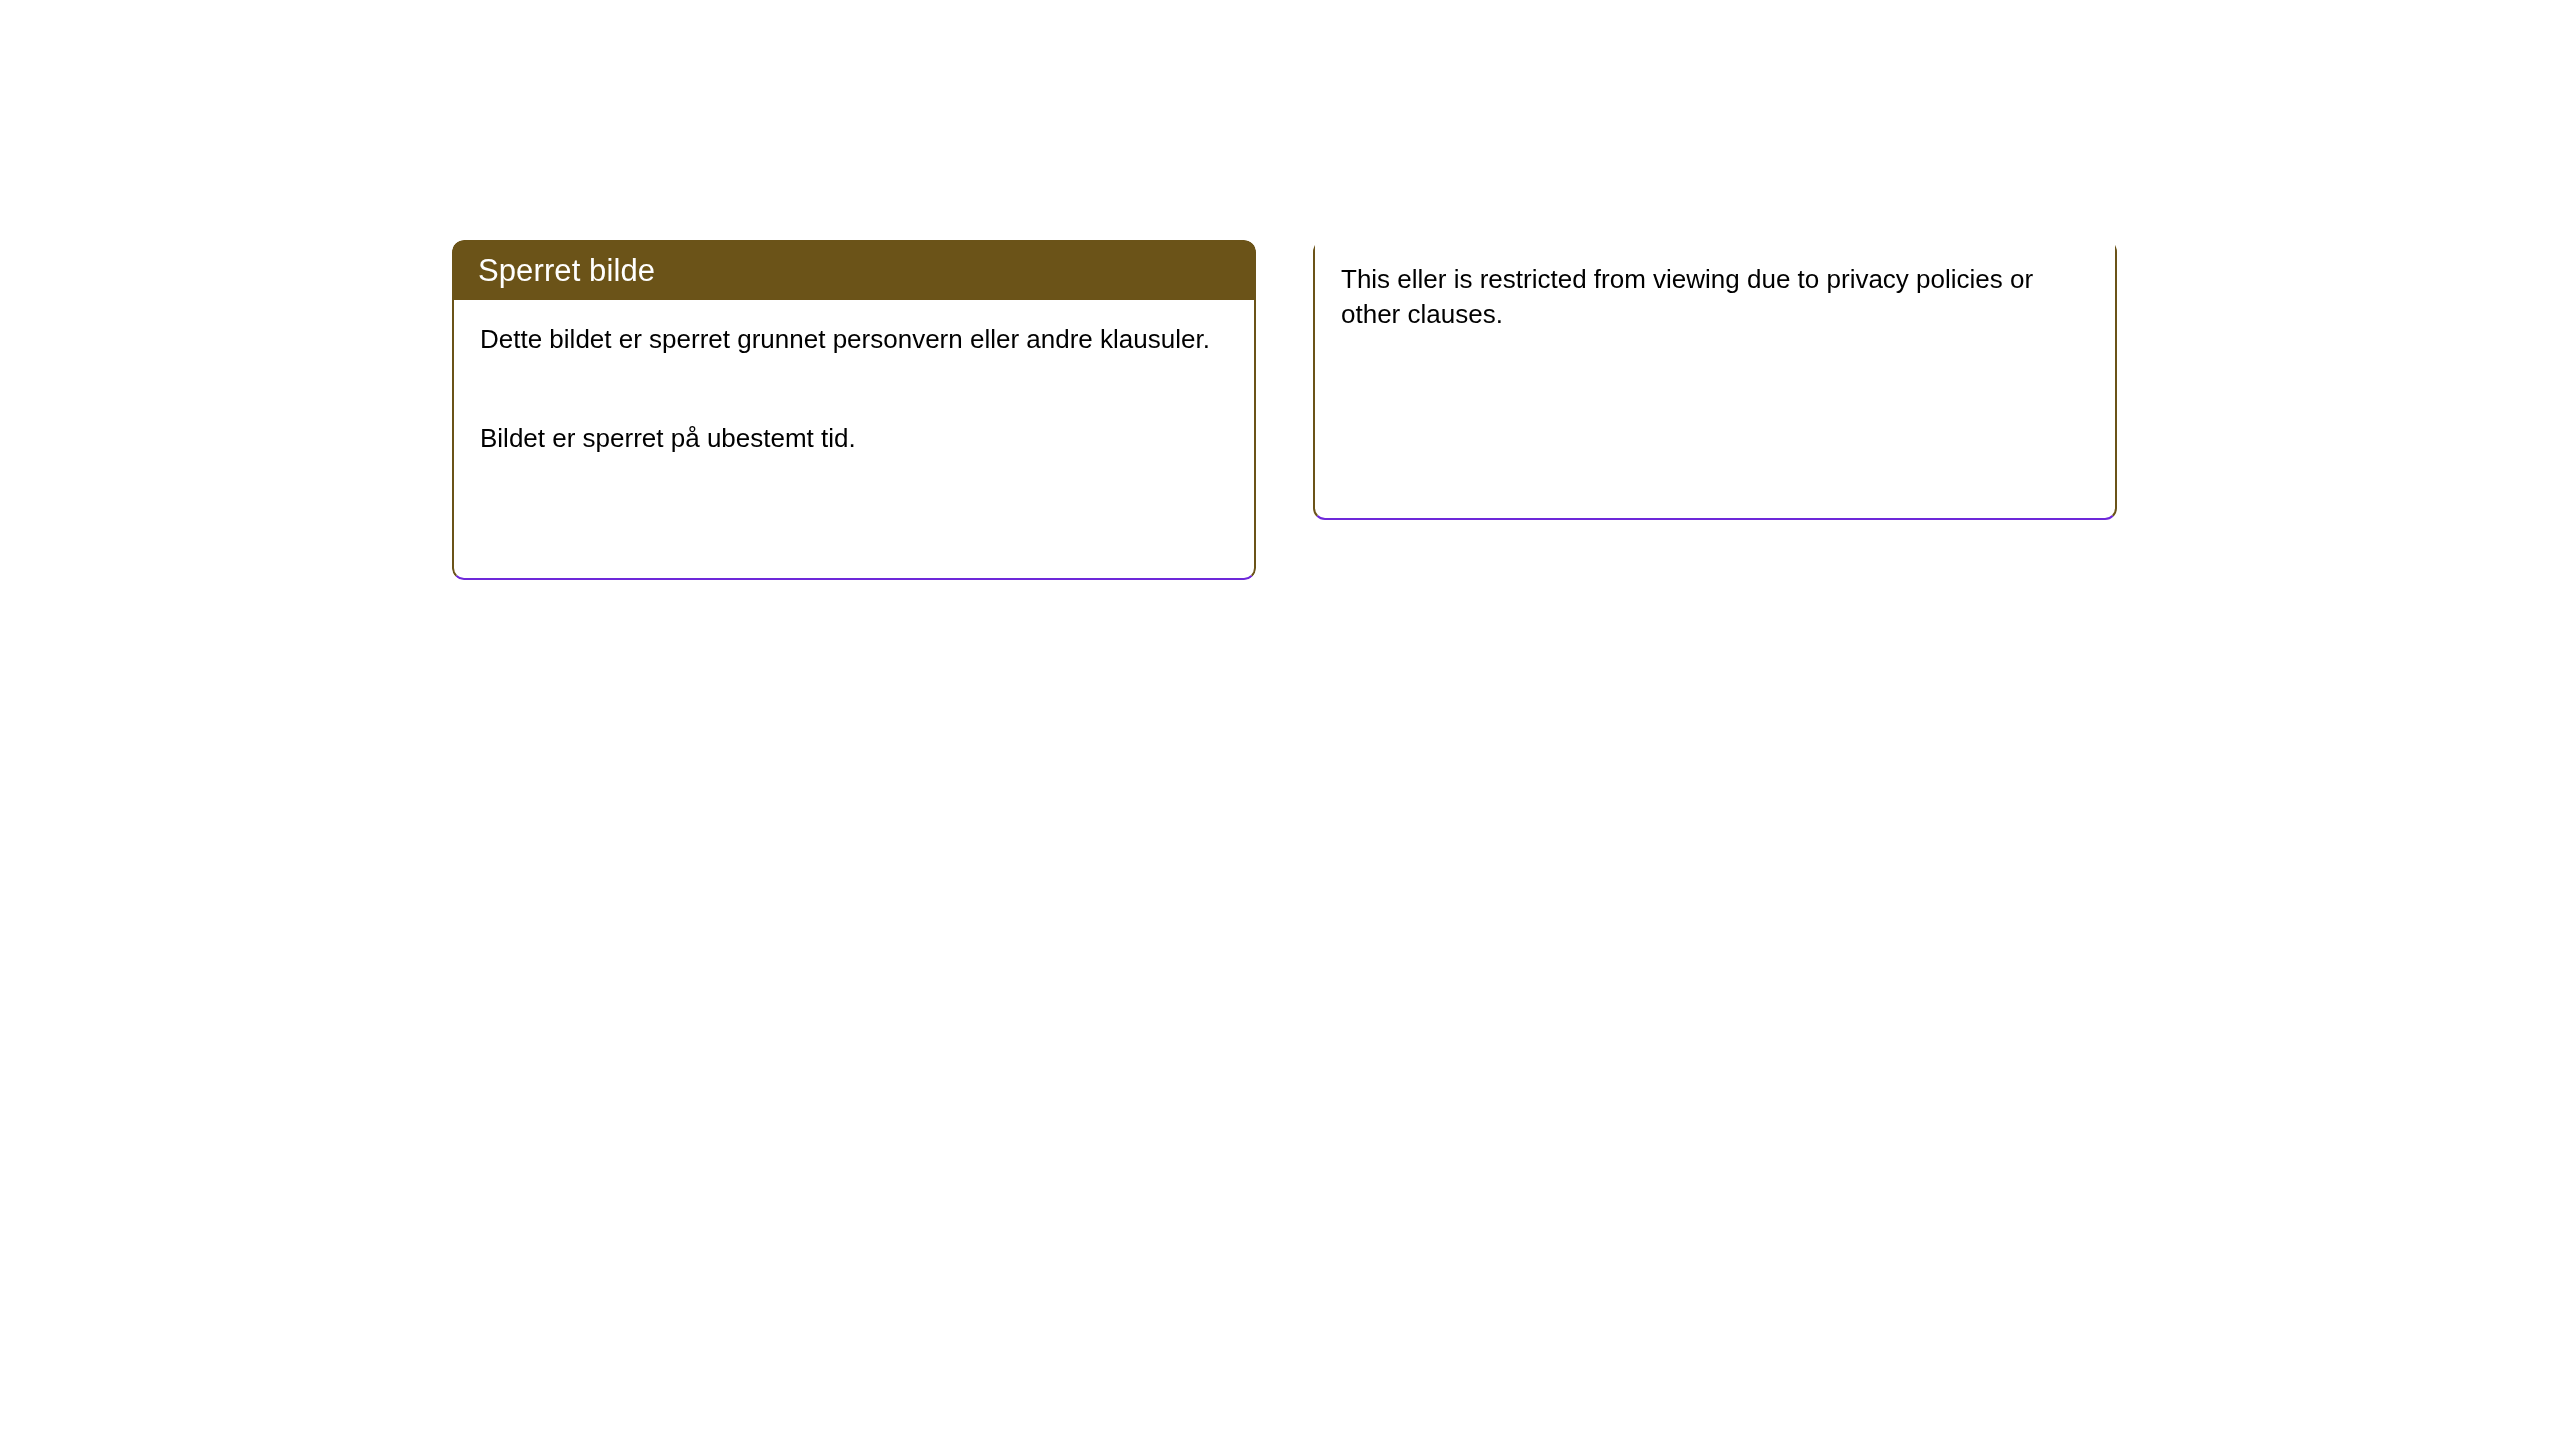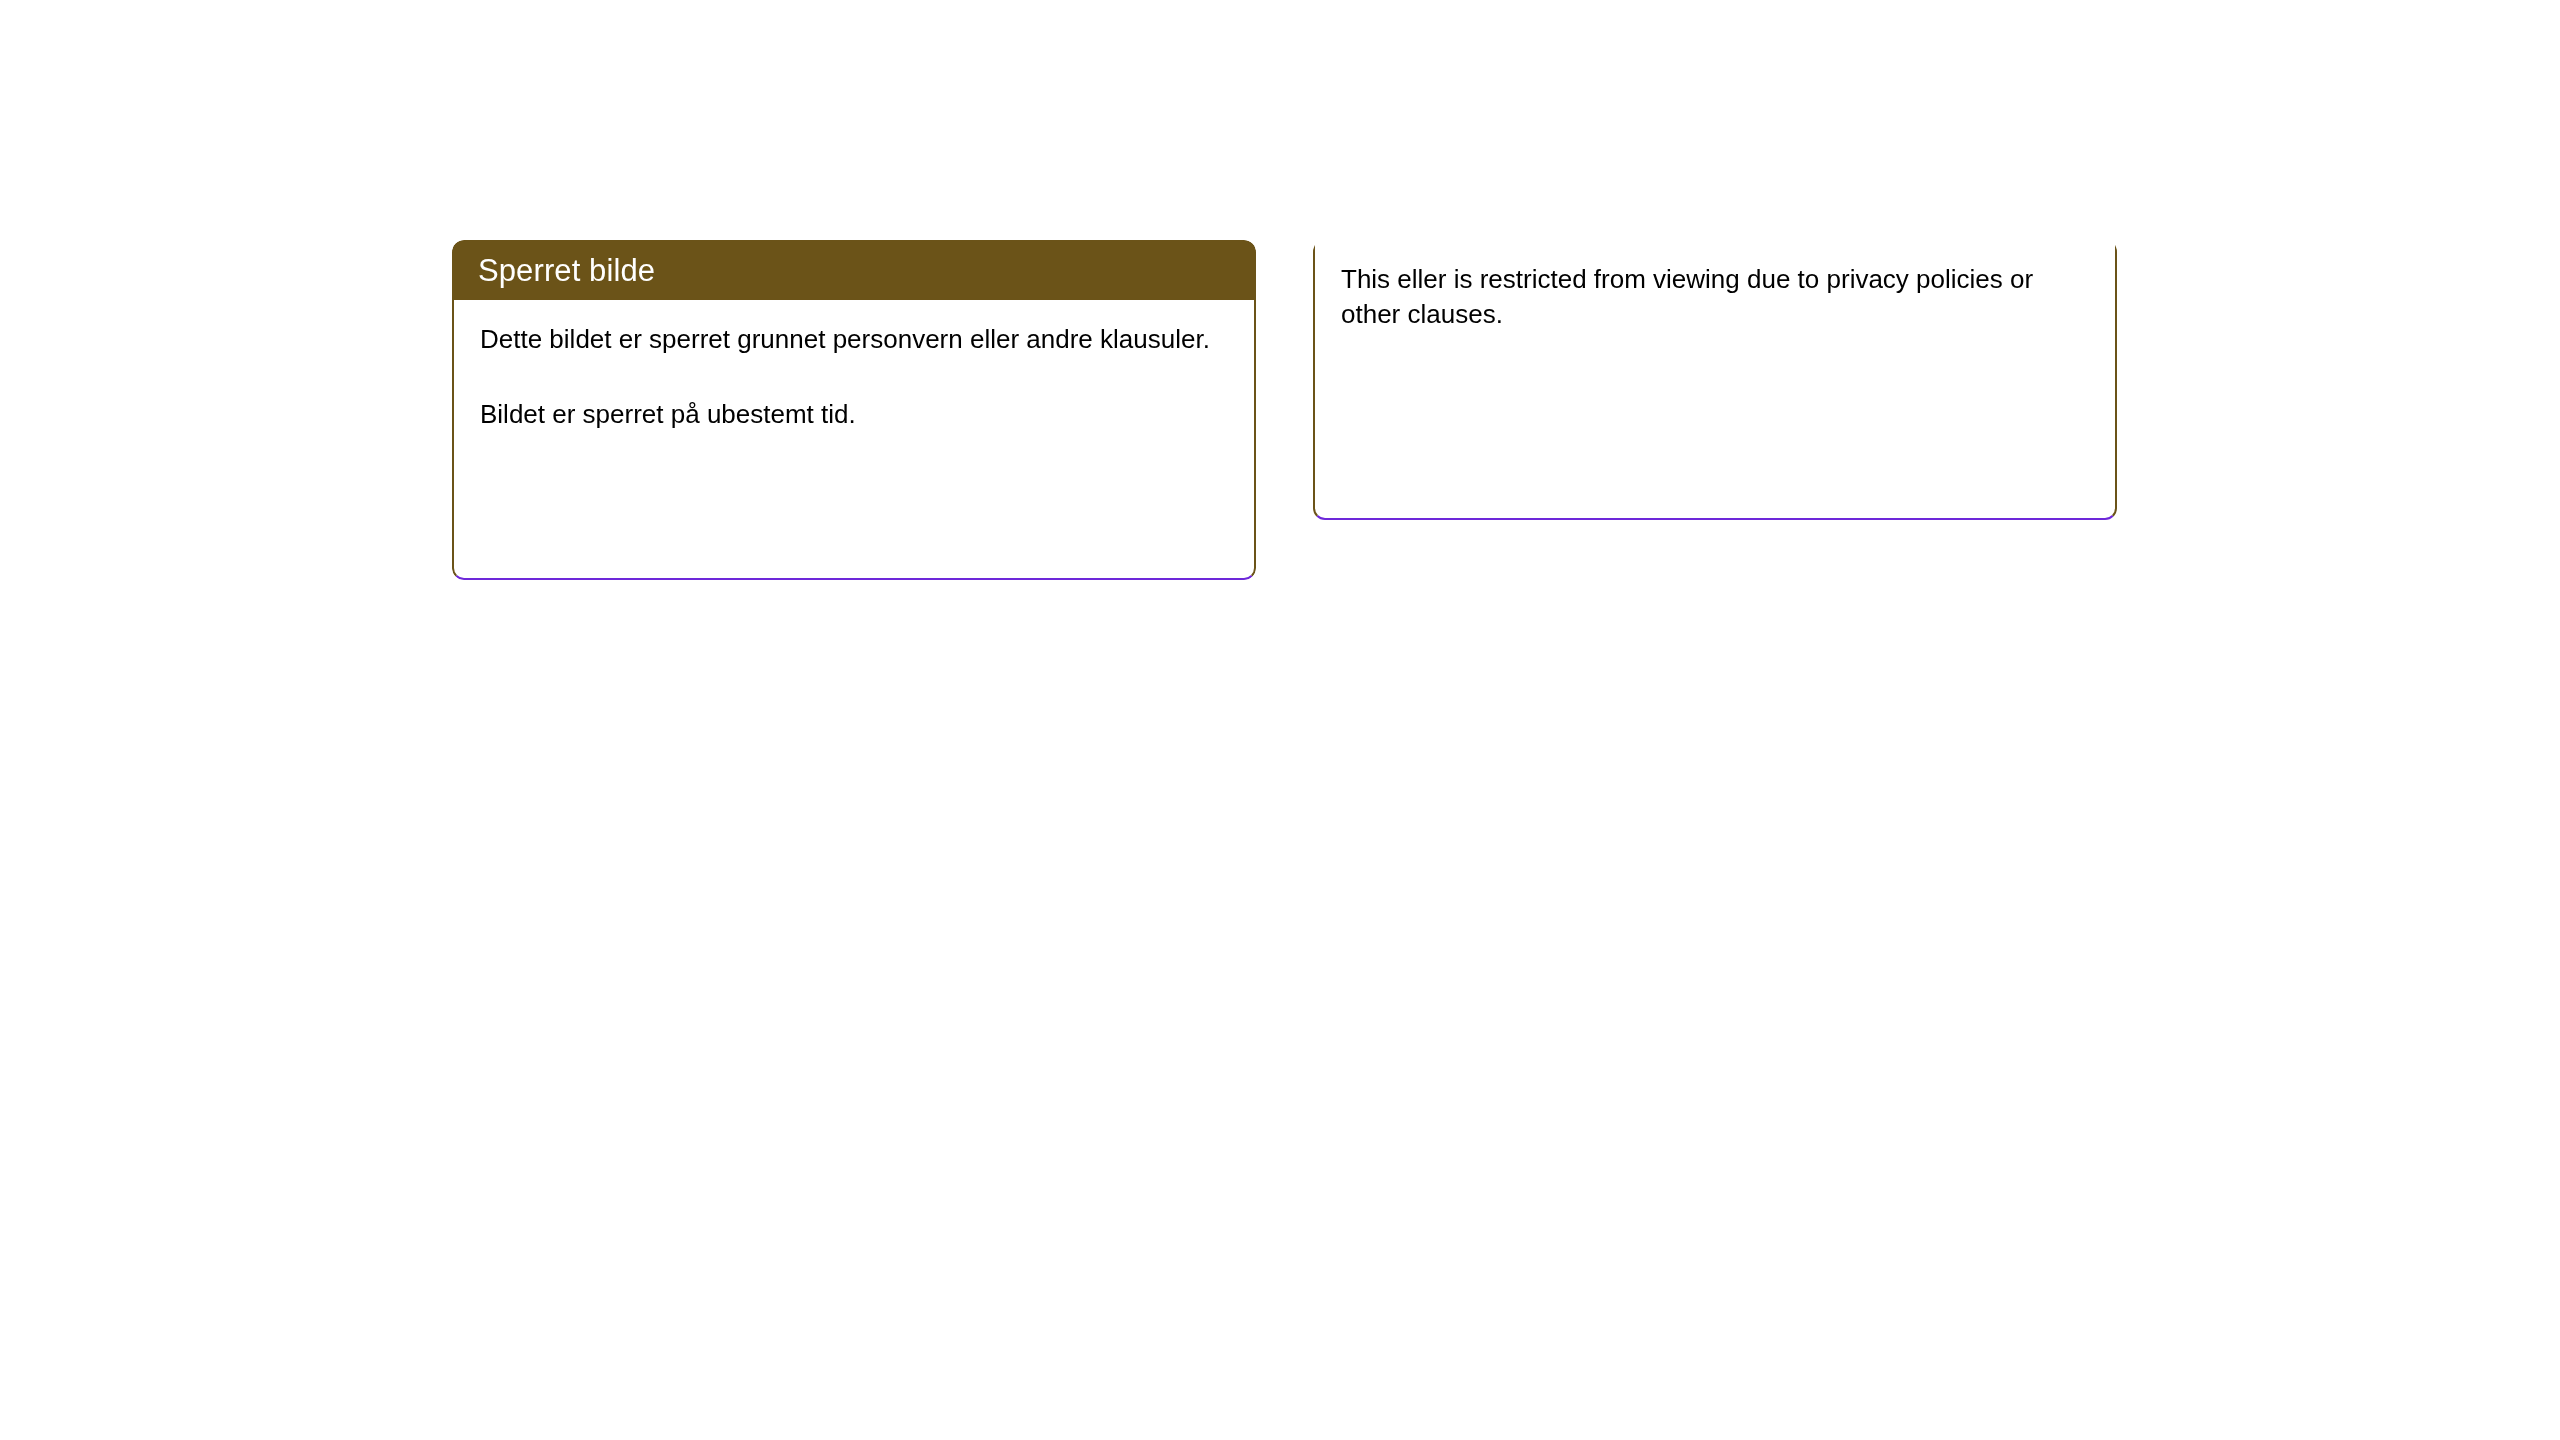--- a/index.html
+++ b/index.html
@@ -62,21 +62,21 @@
 
   .notice-card .card-paragraph {
     margin: 0;
     color: #000000;
     font-size: 26px;
     line-height: 1.33;
     font-weight: 400;
   }
 
   .notice-card .card-paragraph + .card-paragraph {
-    margin-top: 40px;
+    margin-top: 64px;
   }
 
   
   #card-blocked-no {
     left: 452px;
     top: 240px;
     width: 804px;
     height: 340px;
   }
 

